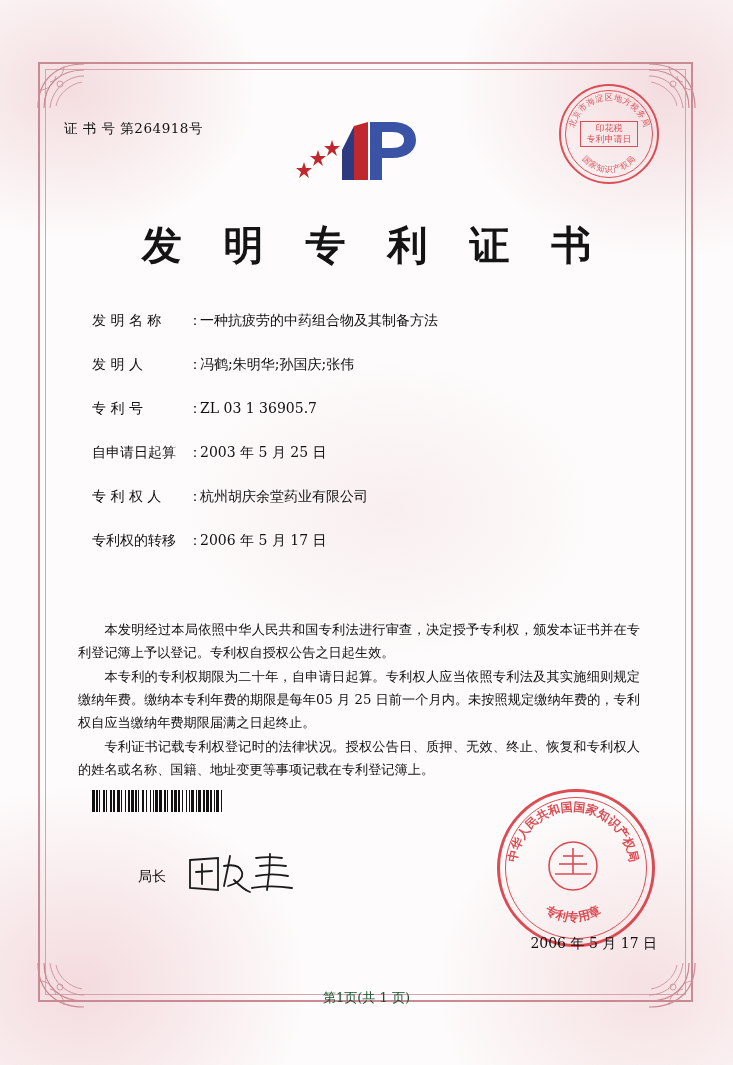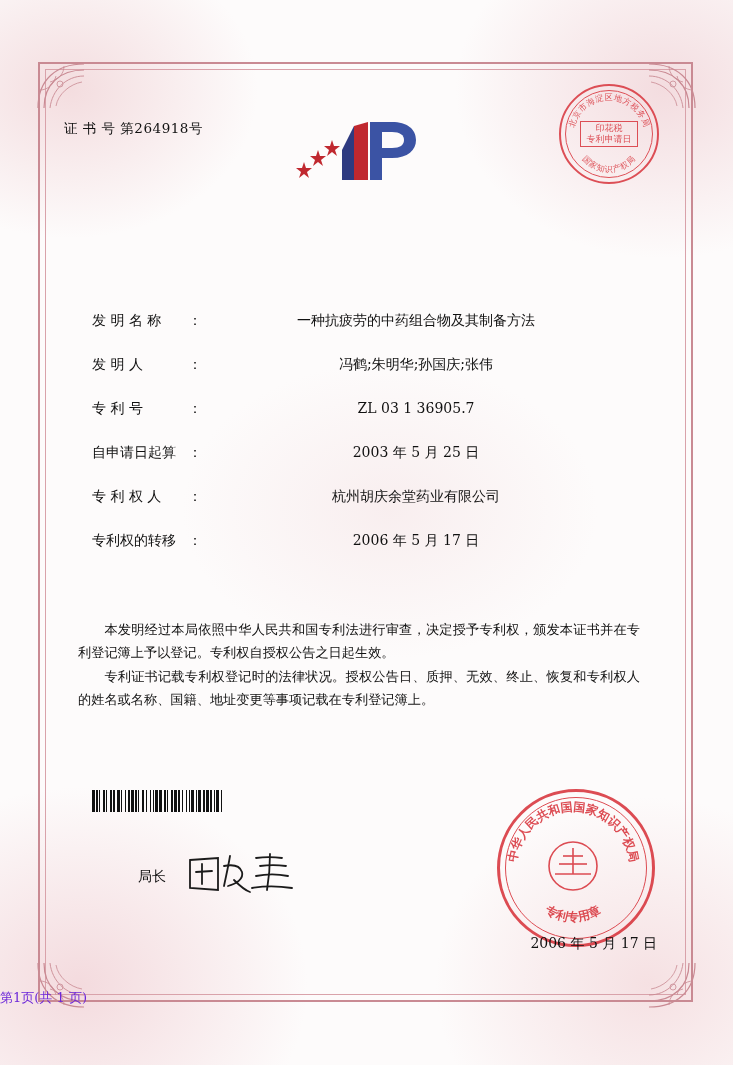--- a/index.html
+++ b/index.html
@@ -153,21 +153,20 @@
     width: 96px;
     flex: 0 0 96px;
     white-space: nowrap;
   }
   .f-colon {
     width: 12px;
     flex: 0 0 12px;
   }
   .f-value {
     flex: 1 1 auto;
-    text-align: center;
   }
 
   
   .body-text {
     position: absolute;
     left: 78px; top: 618px;
     width: 570px;
     font-size: 13.2px;
     line-height: 23px;
     color: #111;
@@ -234,22 +233,23 @@
     right: 76px; bottom: 112px;
     font-size: 14px;
     color: #111;
     background: transparent;
   }
 
   
   .footer {
     position: absolute;
     left: 0; right: 0; bottom: 58px;
+    text-align: center;
     font-size: 13px;
-    color: #6d28d9;
+    color: #14532d;
   }
 </style>
 </head>
 <body>
 
 <div class="page">
 
   <div class="wash wash-tl"></div>
   <div class="wash wash-tr"></div>
   <div class="wash wash-bl"></div>
@@ -345,20 +345,21 @@
       <text class="arc-text">
         <textPath href="#arcBot" startOffset="50%" text-anchor="middle">国家知识产权局</textPath>
       </text>
     </svg>
     <div class="st-box">
       <div>印花税</div>
       <div>专利申请日</div>
     </div>
   </div>
 
+  <div class="title">发 明 专 利 证 书</div>
 
   <div class="fields">
     <div class="field-row">
       <span class="f-label">发 明 名 称</span>
       <span class="f-colon">：</span>
       <span class="f-value">一种抗疲劳的中药组合物及其制备方法</span>
     </div>
     <div class="field-row">
       <span class="f-label">发 明 人</span>
       <span class="f-colon">：</span>
@@ -381,20 +382,21 @@
     </div>
     <div class="field-row">
       <span class="f-label">专利权的转移</span>
       <span class="f-colon">：</span>
       <span class="f-value">2006 年 5 月 17 日</span>
     </div>
   </div>
 
   <div class="body-text">
     <p>本发明经过本局依照中华人民共和国专利法进行审查，决定授予专利权，颁发本证书并在专利登记簿上予以登记。专利权自授权公告之日起生效。</p>
+    <p>本专利的专利权期限为二十年，自申请日起算。专利权人应当依照专利法及其实施细则规定缴纳年费。缴纳本专利年费的期限是每年05 月 25 日前一个月内。未按照规定缴纳年费的，专利权自应当缴纳年费期限届满之日起终止。</p>
     <p>专利证书记载专利权登记时的法律状况。授权公告日、质押、无效、终止、恢复和专利权人的姓名或名称、国籍、地址变更等事项记载在专利登记簿上。</p>
   </div>
 
   <div class="barcode" id="barcode">
       <i style="width: 3px; background: rgb(17, 17, 17);"></i>
       <i style="width: 1px; background: transparent;"></i>
       <i style="width: 2px; background: rgb(17, 17, 17);"></i>
       <i style="width: 1px; background: transparent;"></i>
       <i style="width: 1px; background: rgb(17, 17, 17);"></i>
       <i style="width: 3px; background: transparent;"></i>

